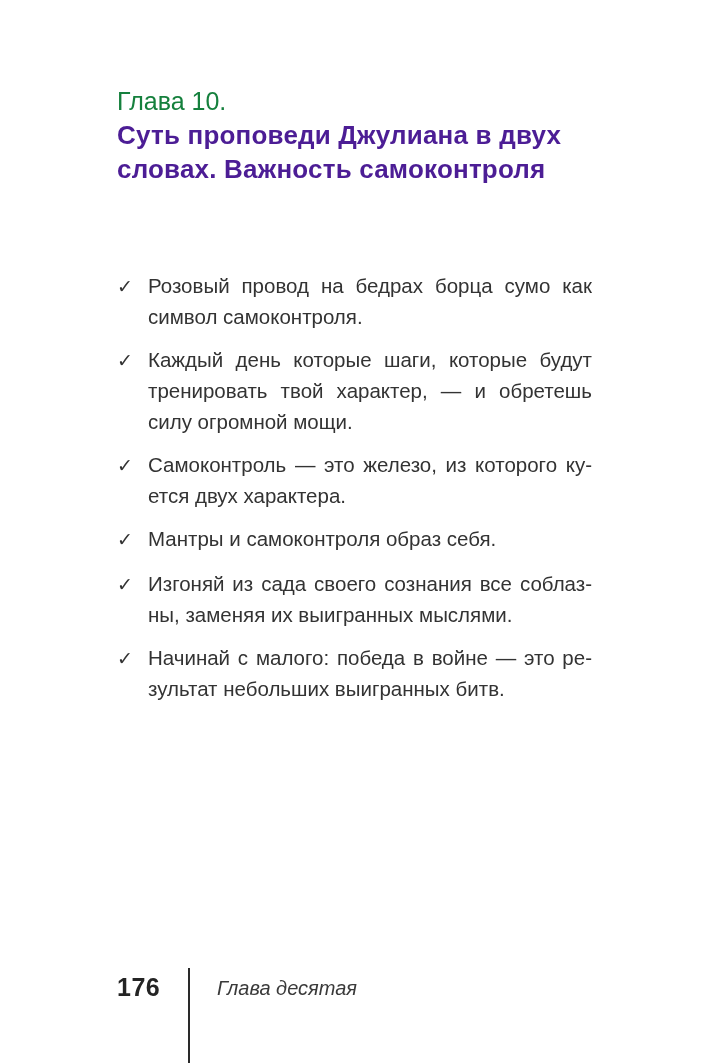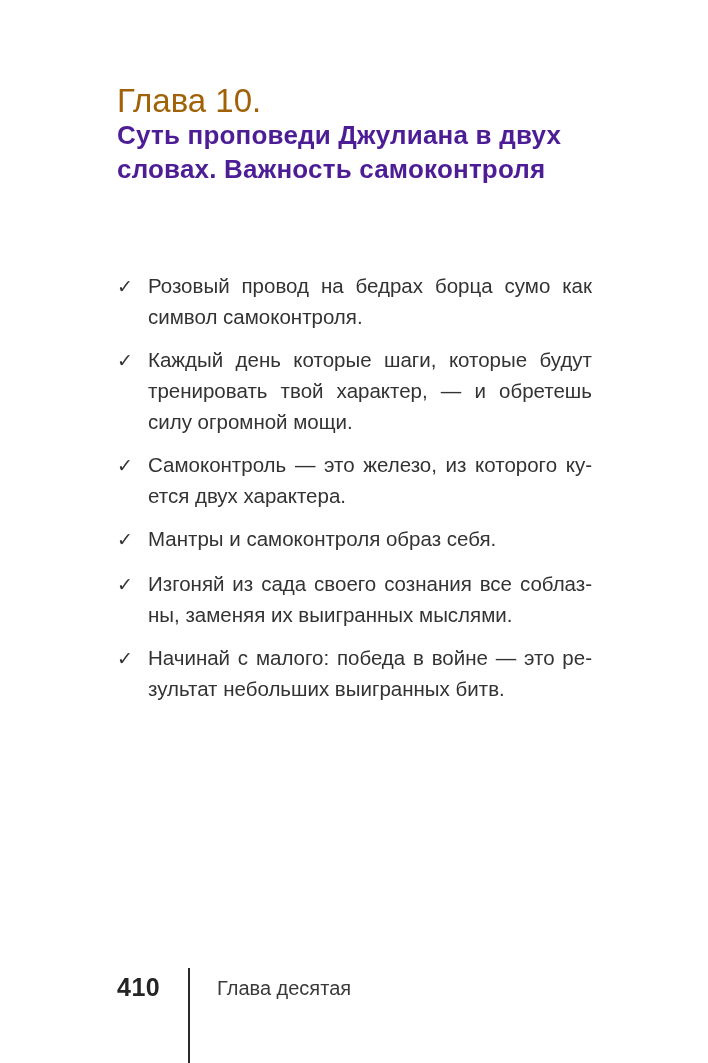--- a/index.html
+++ b/index.html
@@ -18,24 +18,24 @@
     overflow: hidden;
     box-sizing: border-box;
   }
   .content {
     position: absolute;
     left: 117px;
     top: 84px;
     width: 475px;
   }
   .chapter-label {
-    font-size: 33px;
+    font-size: 25px;
     font-weight: 400;
     line-height: 34px;
-    color: #a16207;
+    color: #15803d;
   }
   .chapter-heading {
     font-size: 26px;
     font-weight: 700;
     line-height: 34px;
     color: #4c1d95;
     letter-spacing: 0.2px;
   }
   .summary-list {
     margin-top: 84px;
@@ -83,20 +83,21 @@
     top: 3px;
     width: 2px;
     height: 95px;
     background: #2a2a2a;
   }
   .running-title {
     position: absolute;
     left: 217px;
     top: 12px;
     font-size: 20px;
+    font-style: italic;
     font-weight: 400;
     color: #3a3a3a;
   }
 </style>
 </head>
 <body>
 
 <div class="page">
 
   <div class="content">
@@ -135,18 +136,18 @@
 
       <div class="summary-item">
         <span class="marker">✓</span>
         <span class="item-text">Начинай с малого: победа в войне — это ре­зультат небольших выигранных битв.</span>
       </div>
 
     </div>
   </div>
 
   <div class="footer">
-    <div class="page-number">410</div>
+    <div class="page-number">176</div>
     <div class="footer-rule"></div>
     <div class="running-title">Глава десятая</div>
   </div>
 
 </div>
 
 </body></html>

